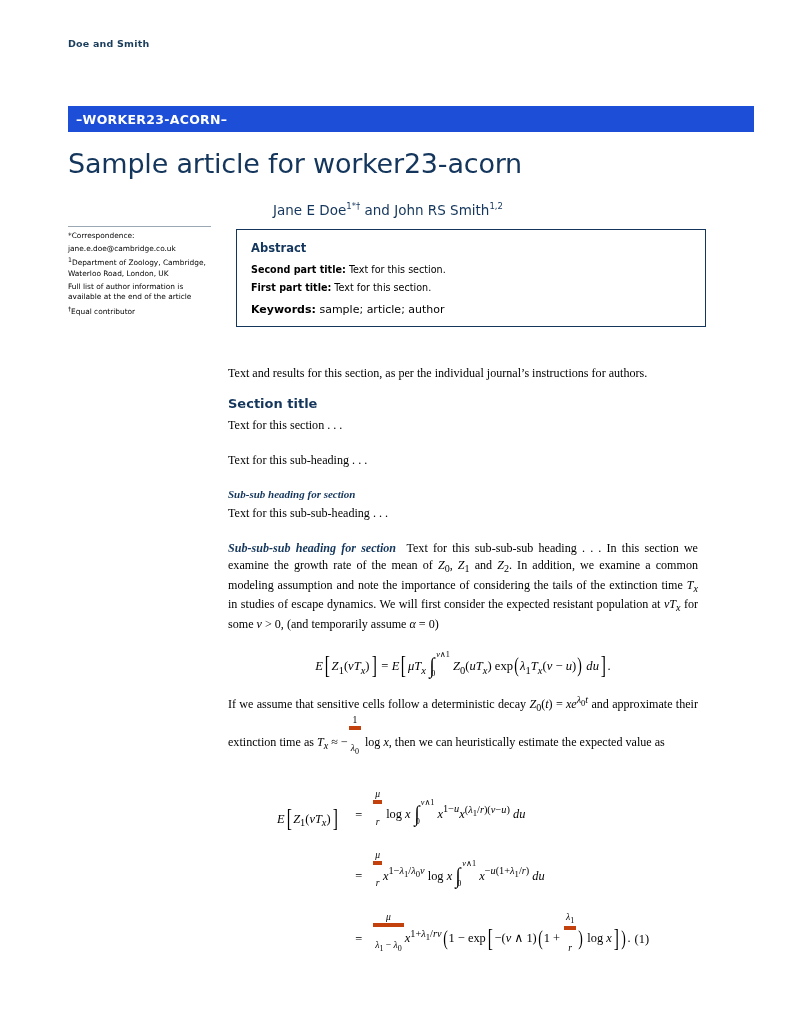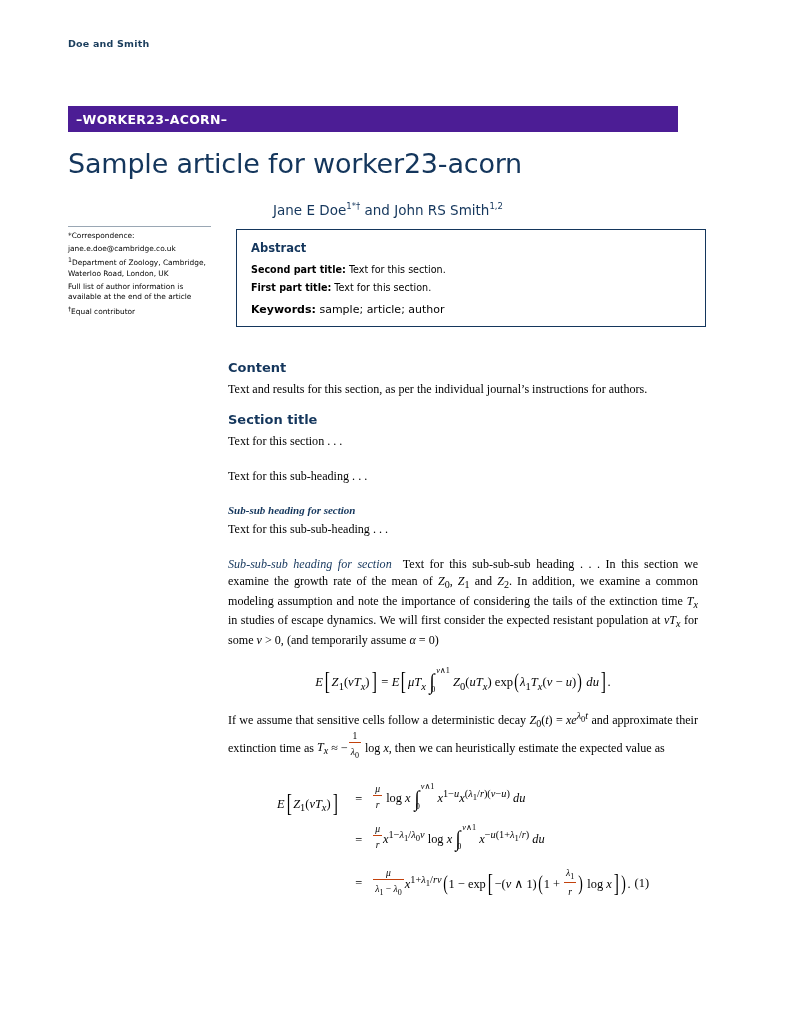--- a/index.html
+++ b/index.html
@@ -31,23 +31,23 @@
     font-size: 9.5px;
     font-weight: bold;
     color: #1a3d5c;
     letter-spacing: 0.2px;
   }
   
   .journal-bar {
     position: absolute;
     left: 68px;
     top: 106px;
-    width: 610px;
+    width: 686px;
     height: 26px;
-    background: #4c1d95;
+    background: #1d4ed8;
   }
   .journal-bar span {
     position: absolute;
     left: 8px;
     top: 6px;
     color: #ffffff;
     font-family: "DejaVu Sans", sans-serif;
     font-size: 12.5px;
     font-weight: bold;
     letter-spacing: 0.3px;
@@ -169,20 +169,21 @@
     text-align: justify;
     margin: 5px 0 14px 0;
     color: #000;
   }
   p.tight {
     margin-bottom: 18px;
   }
   .runin-head {
     font-style: italic;
     color: #14365c;
+    font-weight: bold;
   }
   .eq-block {
     text-align: center;
     margin: 14px 0 16px 0;
     font-family: "Liberation Serif", serif;
     font-size: 12.6px;
   }
   .mi { font-style: italic; }
   sub, sup { font-style: normal; }
   .sub-i { font-style: italic; }
@@ -228,21 +229,21 @@
     display: inline-block;
     vertical-align: middle;
     text-align: center;
     font-size: 9.6px;
     line-height: 1.12;
     position: relative;
     top: -0.5px;
     margin: 0 1px;
   }
   .frac .num { display: block; padding: 0 2px; }
-  .frac .den { display: block; border-top: 1px solid #c2410c; padding: 4px 2px; }
+  .frac .den { display: block; border-top: 4px solid #c2410c; padding: 13px 2px; }
   
   .eq-align {
     margin: 14px 0 10px 0;
     width: 470px;
     font-family: "Liberation Serif", serif;
     font-size: 12.4px;
   }
   .eq-align table {
     border-collapse: collapse;
     margin: 0 auto;
@@ -287,21 +288,20 @@
     <div class="abstract-inner">
       <div class="abstract-title">Abstract</div>
       <div class="abstract-line"><b>Second part title:</b><span> Text for this section.</span></div>
       <div class="abstract-line"><b>First part title:</b><span> Text for this section.</span></div>
       <div class="abstract-kw"><b>Keywords:</b><span> sample; article; author</span></div>
     </div>
   </div>
 
   <div class="body-col">
 
-    <h2 class="sec">Content</h2>
     <p class="para">Text and results for this section, as per the individual journal’s instructions for authors.</p>
 
     <h2 class="sec">Section title</h2>
     <p class="para tight">Text for this section . . .</p>
 
     <p class="para tight">Text for this sub-heading . . .</p>
 
     <h4 class="subsubsec">Sub-sub heading for section</h4>
     <p class="para tight">Text for this sub-sub-heading . . .</p>
 

